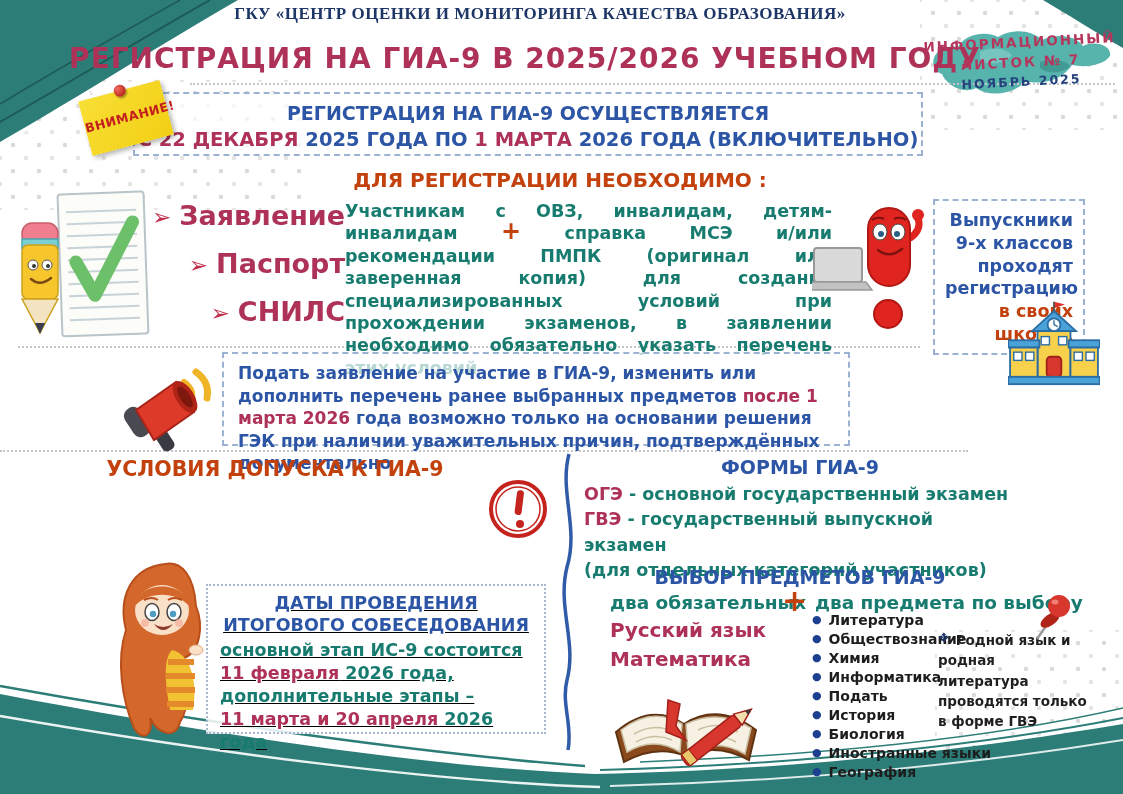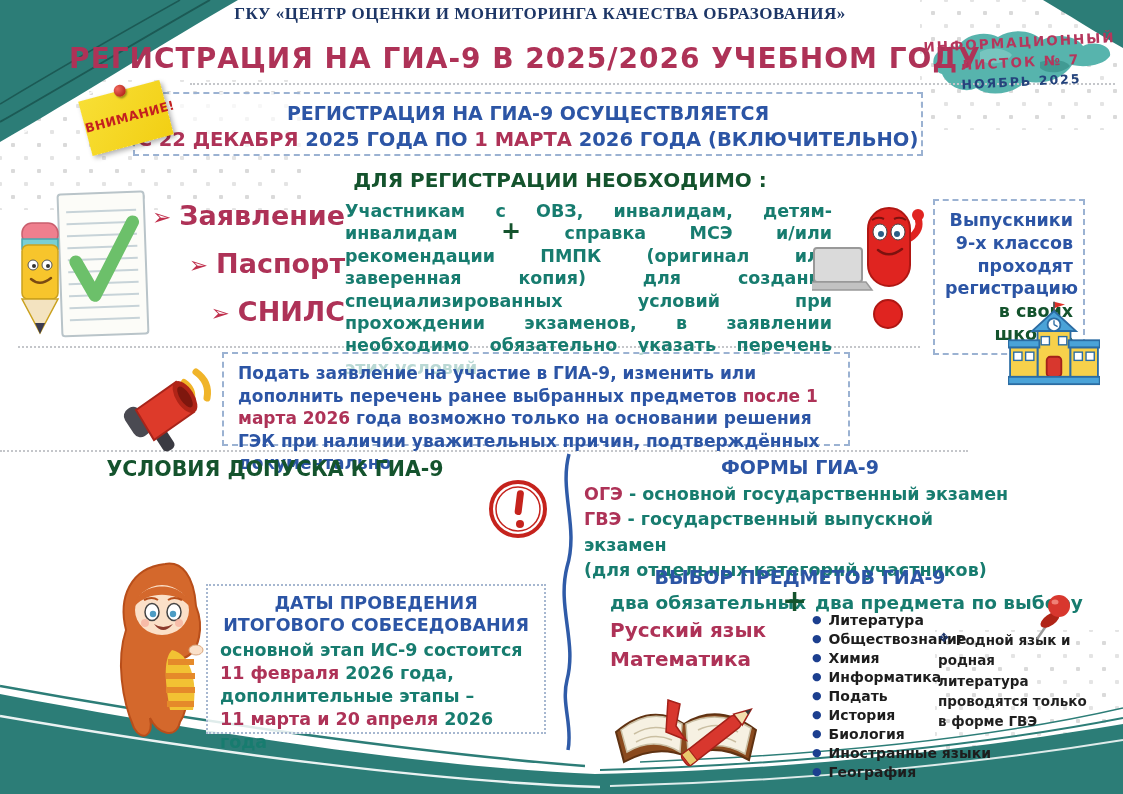--- a/index.html
+++ b/index.html
@@ -12,21 +12,21 @@
   .dots{
     position:absolute;z-index:0;
     background-image:
       radial-gradient(circle,#dadada 2px,transparent 2.5px),
       radial-gradient(circle,#e4e4e4 2px,transparent 2.5px);
     background-size:26px 26px;background-position:0 0,13px 13px;
   }
   .t-crimson{color:#ae3257}
   .t-blue{color:#2c55a5}
   .t-teal{color:#177c6f}
-  .t-red{color:#14532d}
+  .t-red{color:#c2410c}
   .t-navy{color:#20386d}
   .t-black{color:#1f1f1f;font-weight:600}
   .dashedbox{border:2px dashed #9bb2d2;background:rgba(255,255,255,.7);box-sizing:border-box;}
   .dottedbox{border:2px dotted #a6b7d0;background:rgba(255,255,255,.85);box-sizing:border-box;}
   .rule-dotted{border-top:2px dotted #c4c6ca;height:0;}
   .center{text-align:center;}
   .org-title{font-family:"Liberation Serif","DejaVu Serif",serif;font-size:17px;letter-spacing:.5px;color:#1d3666;}
   .main-title{font-size:28px;letter-spacing:1px;color:#ae3257;}
   .badge-line{font-size:13.5px;letter-spacing:2px;color:#b5365c;text-align:center;line-height:20px;}
   .badge-line.navy{color:#24437c;font-size:12.5px;}
@@ -239,21 +239,21 @@
     <circle cx="43" cy="56" r="3.2" fill="#4c9cc4"></circle>
       <circle cx="63" cy="56" r="3.2" fill="#4c9cc4"></circle>
     <path d="M34,42 Q42,38 48,42" stroke="#b84e1a" stroke-width="2" fill="none"></path>
     <path d="M58,42 Q64,38 72,42" stroke="#b84e1a" stroke-width="2" fill="none"></path>
     <circle cx="35" cy="65" r="4" fill="#f6b3a0" opacity=".8"></circle>
       <circle cx="69" cy="65" r="4" fill="#f6b3a0" opacity=".8"></circle>
     <path d="M44,66 Q53,78 63,66 Q53,72 44,66 Z" fill="#8c3a2c"></path>
     <ellipse cx="86" cy="92" rx="7" ry="5" fill="#fbe0c8" stroke="#d9a77f"></ellipse>
   </svg>
 
-  <div class="abs dottedbox" style="left:206px;top:584px;width:340px;height:150px;padding:7px 12px;z-index:2;">
+  <div class="abs dottedbox" style="left:206px;top:584px;width:340px;height:150px;padding:7px 12px;z-index:2;text-decoration:underline;">
     <div class="center t-blue" style="font-size:17.5px;line-height:1.25;">ДАТЫ ПРОВЕДЕНИЯ</div>
     <div class="center t-blue" style="font-size:17.5px;line-height:1.25;">ИТОГОВОГО СОБЕСЕДОВАНИЯ</div>
     <div style="font-size:17.5px;line-height:1.32;margin-top:2px;">
       <div class="t-teal">основной этап ИС-9 состоится</div>
       <div><span class="t-crimson">11 февраля</span><span class="t-teal"> 2026 года,</span></div>
       <div class="t-teal">дополнительные этапы –</div>
       <div><span class="t-crimson">11 марта и 20 апреля</span><span class="t-teal"> 2026 года</span></div>
     </div>
   </div>
 

